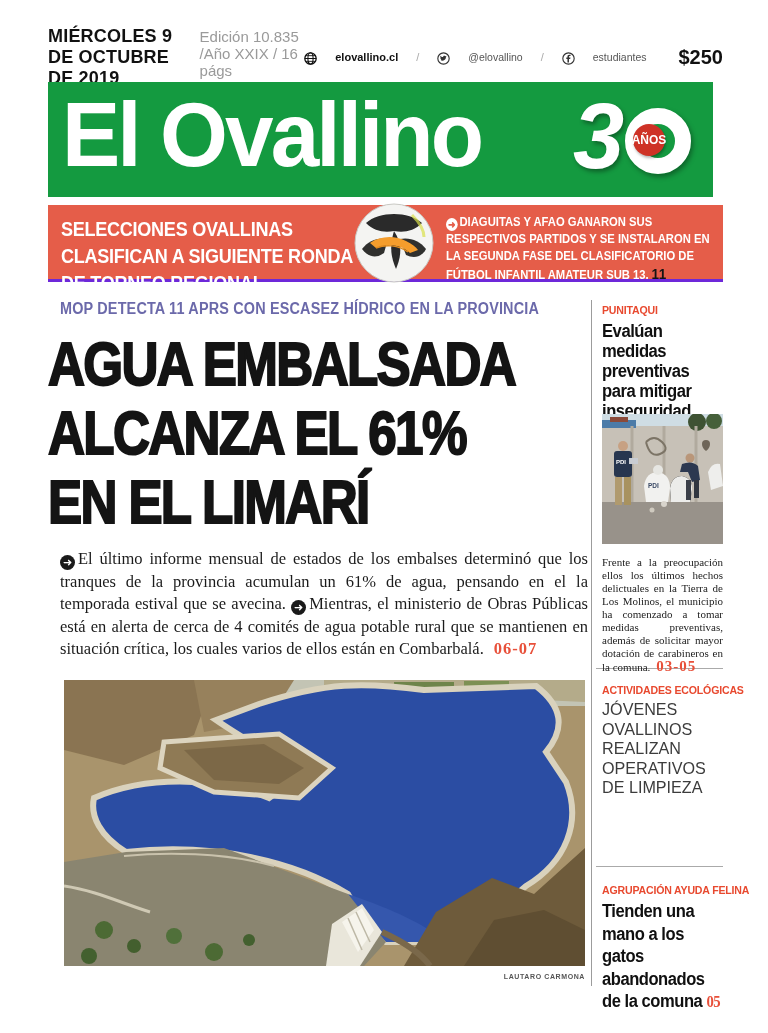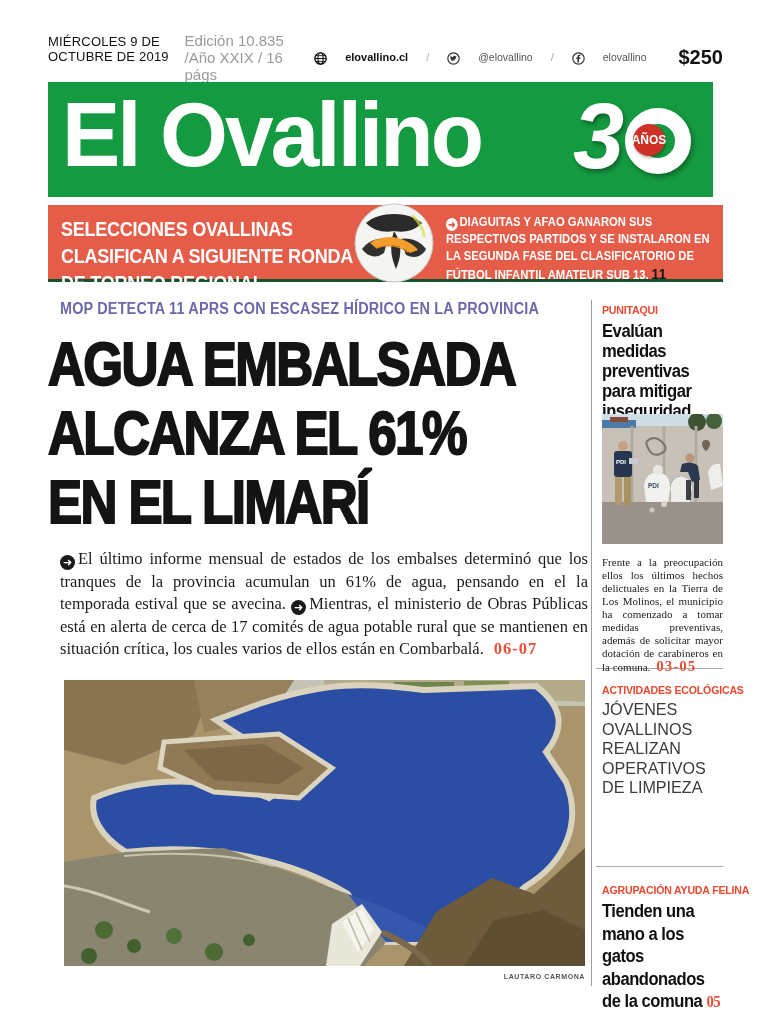--- a/index.html
+++ b/index.html
@@ -4,21 +4,21 @@
 <style>
   html,body{margin:0;padding:0;background:#e9e9e9;}
   .page{position:relative;width:768px;height:1033px;background:#fff;margin:0 auto;
         font-family:"Liberation Sans",sans-serif;overflow:hidden;
         --green:#149a40;--banner-red:#e55d49;--accent-red:#e8492f;--kicker-purple:#6b69aa;--ink:#141414;}
   .abs{position:absolute;}
 
   
   .topbar{left:48px;right:45px;top:44px;height:26px;display:flex;justify-content:space-between;align-items:center;}
   .tb-left{display:flex;align-items:baseline;gap:8px;}
-  .tb-date{font-weight:normal;font-size:13px;color:#111;letter-spacing:.2px;}
+  .tb-date{font-weight:bold;font-size:18px;color:#111;letter-spacing:.2px;}
   .tb-edition{font-size:15px;color:#9a9a9a;}
   .tb-right{display:flex;align-items:center;gap:18px;}
   .tb-icon{width:13px;height:13px;display:inline-block;}
   .tb-site{font-weight:bold;font-size:11px;color:#111;}
   .tb-sep{color:#aaa;font-size:11px;}
   .tb-handle{font-size:10.5px;color:#555;}
   .tb-price{font-weight:bold;font-size:20px;color:#111;margin-left:14px;}
 
   
   .masthead{left:48px;right:55px;top:82px;height:115px;background:var(--green);}
@@ -27,21 +27,21 @@
   .logo30{position:absolute;right:8px;top:8px;width:132px;height:100px;}
   .logo30 .three{position:absolute;left:0;top:-6px;color:#fff;font-size:92px;font-weight:bold;font-style:italic;
                  text-shadow:2px 3px 4px rgba(0,0,0,.35);}
   .logo30 .ring{position:absolute;left:52px;top:18px;width:34px;height:34px;border:16px solid #fff;border-radius:50%;
                 box-shadow:2px 3px 5px rgba(0,0,0,.35);}
   .logo30 .badge{position:absolute;left:44px;top:34px;width:32px;height:32px;border-radius:50%;background:#ce3226;
                  color:#fff;font-size:12px;font-weight:bold;display:flex;align-items:center;justify-content:center;
                  z-index:2;box-shadow:1px 2px 3px rgba(0,0,0,.3);margin-left:16px;}
 
   
-  .banner{left:48px;right:45px;top:205px;height:74px;background:var(--banner-red);border-bottom:3px solid #14532d;}
+  .banner{left:48px;right:45px;top:205px;height:74px;background:var(--banner-red);border-bottom:3px solid #6d28d9;}
   .banner-headline{position:absolute;left:13px;top:10px;width:352px;color:#fff;font-weight:bold;font-size:20.5px;
                    line-height:27px;transform:scaleX(.88);transform-origin:0 0;text-transform:uppercase;
                    letter-spacing:-.3px;}
   .ball{position:absolute;left:306px;top:-2px;width:80px;height:80px;}
   .banner-teaser{position:absolute;left:398px;top:9px;width:300px;color:#fff;font-weight:bold;font-size:12.5px;
                  line-height:17px;transform:scaleX(.9);transform-origin:0 0;text-transform:uppercase;}
   .banner-page{color:#141414;font-size:15px;font-weight:bold;letter-spacing:.5px;padding-left:3px;}
   .arrow-badge{display:inline-flex;width:13px;height:13px;border-radius:50%;background:#fff;color:var(--banner-red);
                font-size:10px;line-height:13px;align-items:center;justify-content:center;vertical-align:-2px;
                font-weight:bold;margin-right:2px;}
@@ -111,21 +111,21 @@
           </svg>
       </span>
       <span class="tb-handle">@elovallino</span>
       <span class="tb-sep">/</span>
       <span class="tb-icon">
         <svg viewBox="0 0 16 16" width="13" height="13">
             <circle cx="8" cy="8" r="7" fill="none" stroke="#333" stroke-width="1.4"></circle>
             <path d="M8.6 13V8.5h1.5l.3-1.7H8.6V5.7c0-.5.3-.9.9-.9h1V3.3H9c-1.5 0-2.3.9-2.3 2.2v1.3H5.3v1.7h1.4V13z" fill="#333"></path>
           </svg>
       </span>
-      <span class="tb-handle">elovallino</span>
+      <span class="tb-handle">estudiantes</span>
       <span class="tb-price">$250</span>
     </div>
   </div>
 
   <div class="abs masthead">
     <div class="mast-title">El Ovallino</div>
     <div class="logo30">
       <span class="three">3</span>
       <span class="ring"></span>
       <span class="badge">AÑOS</span>
@@ -154,21 +154,21 @@
   <div class="abs kicker">MOP DETECTA 11 APRS CON ESCASEZ HÍDRICO EN LA PROVINCIA</div>
 
   <div class="abs headline">
     <div>AGUA EMBALSADA</div>
     <div>ALCANZA EL 61%</div>
     <div>EN EL LIMARÍ</div>
   </div>
 
   <div class="abs deck">
     <span class="deck-arrow">➜</span><span>El último informe mensual de estados de los embalses determinó que los tranques de la provincia acumulan un 61% de agua, pensando en el la temporada estival que se avecina.</span>
-    <span class="deck-arrow">➜</span><span>Mientras, el ministerio de Obras Públicas está en alerta de cerca de 17 comités de agua potable rural que se mantienen en situación crítica, los cuales varios de ellos están en Combarbalá.</span><span class="deck-page">06-07</span>
+    <span class="deck-arrow">➜</span><span>Mientras, el ministerio de Obras Públicas está en alerta de cerca de 4 comités de agua potable rural que se mantienen en situación crítica, los cuales varios de ellos están en Combarbalá.</span><span class="deck-page">06-07</span>
   </div>
 
   <div class="abs mainphoto">
     <svg viewBox="0 0 521 286" width="521" height="286" preserveAspectRatio="none">
       <rect width="521" height="286" fill="#a9946c"></rect>
       <rect width="521" height="26" fill="#c3c4b4"></rect>
       <polygon points="260,0 521,0 521,22 430,18 340,26 260,14" fill="#b4ab8a"></polygon>
       <rect x="330" y="2" width="60" height="8" fill="#5d7a3a" opacity=".8"></rect>
       <rect x="400" y="1" width="45" height="6" fill="#6f8a46" opacity=".8"></rect>
       <polygon points="0,0 150,0 130,55 60,85 0,70" fill="#8a7452"></polygon>

